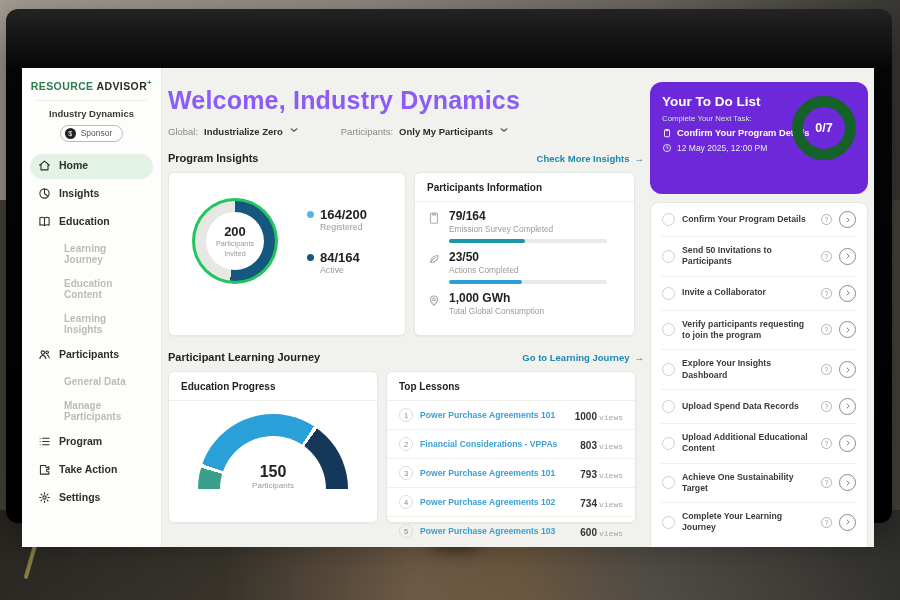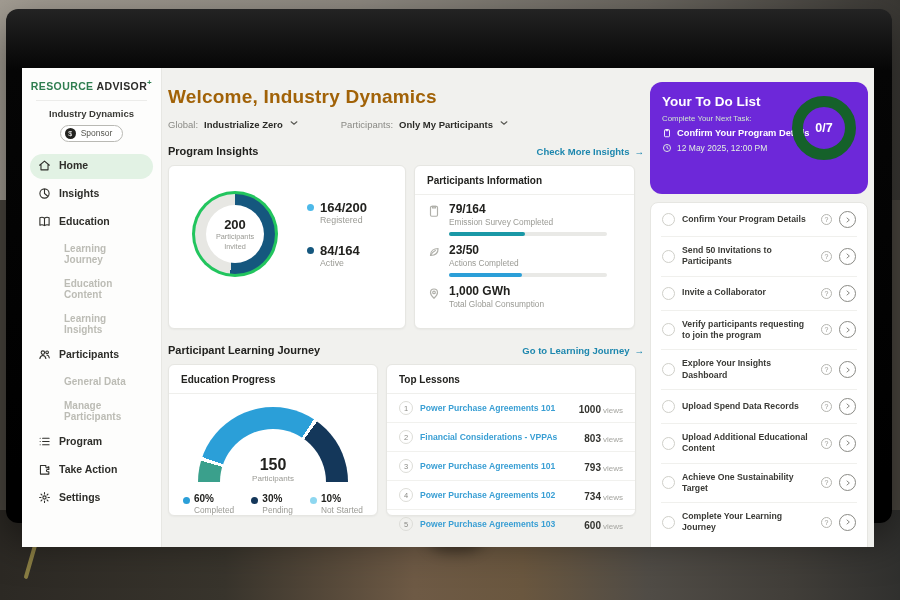--- a/index.html
+++ b/index.html
@@ -28,21 +28,21 @@
   .badge-dot { width:11px; height:11px; border-radius:50%; background:#22221f; display:inline-flex; align-items:center; justify-content:center; color:#fff; font-size:7px; }
   nav { margin-top:12px; }
   .nav-item { display:flex; align-items:flex-start; gap:8px; margin:3px 8px; padding:5px 8px; border-radius:14px;
     font-size:10.5px; font-weight:bold; color:#2e2e2a; cursor:pointer; }
   .nav-item svg { width:13px; height:13px; flex:none; }
   .nav-item.active { background:#e2f2e4; }
   .nav-item.sub { padding-left:34px; color:#bcbcb5; font-size:10px; }
 
   
   .main { position:absolute; left:146px; top:0; width:476px; height:100%; }
-  h1 { margin-top:18px; font-size:19px; color:#a16207; letter-spacing:.2px; }
+  h1 { margin-top:18px; font-size:25px; color:#8b5cf6; letter-spacing:.2px; }
   .filters { display:flex; gap:42px; margin-top:10px; font-size:9.5px; align-items:center; }
   .filter { display:flex; align-items:center; gap:6px; cursor:pointer; }
   .filter .lab { color:#8a8a85; }
   .filter .val { font-weight:bold; color:#2c2c28; }
   .filter svg { width:10px; height:10px; }
   .section-head { display:flex; justify-content:space-between; align-items:center; margin-top:15px; }
   .section-head h2 { font-size:11px; color:#22221f; }
   .insights-link { font-size:9.5px; font-weight:bold; color:#1d87ae; cursor:pointer; display:flex; align-items:center; gap:5px; }
   .cards-row { display:flex; gap:8px; margin-top:8px; }
   .card { background:#fff; border:1px solid #e6e6e2; border-radius:6px; box-shadow:0 1px 2px rgba(0,0,0,.04); }
@@ -86,21 +86,21 @@
   .gl-item .lab { font-size:8.3px; color:#9a9a94; margin-left:11px; margin-top:1px; }
 
   
   .card-lessons { width:250px; height:152px; }
   .lesson-row { display:flex; align-items:center; gap:7px; padding:5px 12px; border-bottom:1px solid #f1f1ee; }
   .lesson-row:last-child { border-bottom:none; }
   .rank { width:14px; height:14px; flex:none; border:1px solid #ddddd8; border-radius:50%; font-size:7.5px; color:#8a8a85;
     display:flex; align-items:center; justify-content:center; }
   .lesson-title { flex:1; font-size:8.6px; font-weight:bold; color:#3a9fd4; cursor:pointer; }
   .views { font-size:10px; font-weight:bold; color:#33332f; }
-  .views-suffix { font-size:8px; color:#a5a5a0; margin-left:2px; }
+  .views-suffix { font-size:8px; color:#a5a5a0; margin-left:2px;font-family:Liberation Mono, monospace; }
 
   
   .right-panel { position:absolute; left:628px; top:0; width:218px; }
   .green-card { margin-top:14px; background:#6d28d9; border-radius:12px; padding:12px 12px 11px; color:#fff; position:relative; height:112px; }
   .green-card .t { font-size:13.5px; font-weight:bold; }
   .green-card .st { font-size:7.8px; color:#cfe6cf; margin-top:5px; }
   .gc-row { display:flex; align-items:center; gap:5px; margin-top:5px; }
   .gc-row svg { width:10px; height:10px; flex:none; }
   .gc-task { font-size:9.3px; font-weight:bold; }
   .gc-due { font-size:8.5px; color:#e2f0e2; }
@@ -323,43 +323,20 @@
           <div class="card card-edu">
             <h3>Education Progress</h3>
             <div class="gauge-wrap">
               <div class="gauge"></div>
               <div class="gauge-hole"></div>
               <div class="gauge-text">
                 <div class="big">150</div>
                 <div class="sm">Participants</div>
               </div>
             </div>
-            <div class="gauge-legend">
-              <div class="gl-item">
-                <div class="top">
-                    <span class="leg-dot" style="background: rgb(43, 159, 216);"></span>
-                    <span>60%</span>
-                  </div>
-                <div class="lab">Completed</div>
-              </div>
-              <div class="gl-item">
-                <div class="top">
-                    <span class="leg-dot" style="background: rgb(20, 55, 90);"></span>
-                    <span>30%</span>
-                  </div>
-                <div class="lab">Pending</div>
-              </div>
-              <div class="gl-item">
-                <div class="top">
-                    <span class="leg-dot" style="background: rgb(142, 215, 240);"></span>
-                    <span>10%</span>
-                  </div>
-                <div class="lab">Not Started</div>
-              </div>
-            </div>
           </div>
 
           <div class="card card-lessons">
             <h3>Top Lessons</h3>
             <div class="lesson-row">
               <span class="rank">1</span>
               <span class="lesson-title">Power Purchase Agreements 101</span>
               <span><span class="views">1000</span><span class="views-suffix">views</span></span>
             </div>
             <div class="lesson-row">

